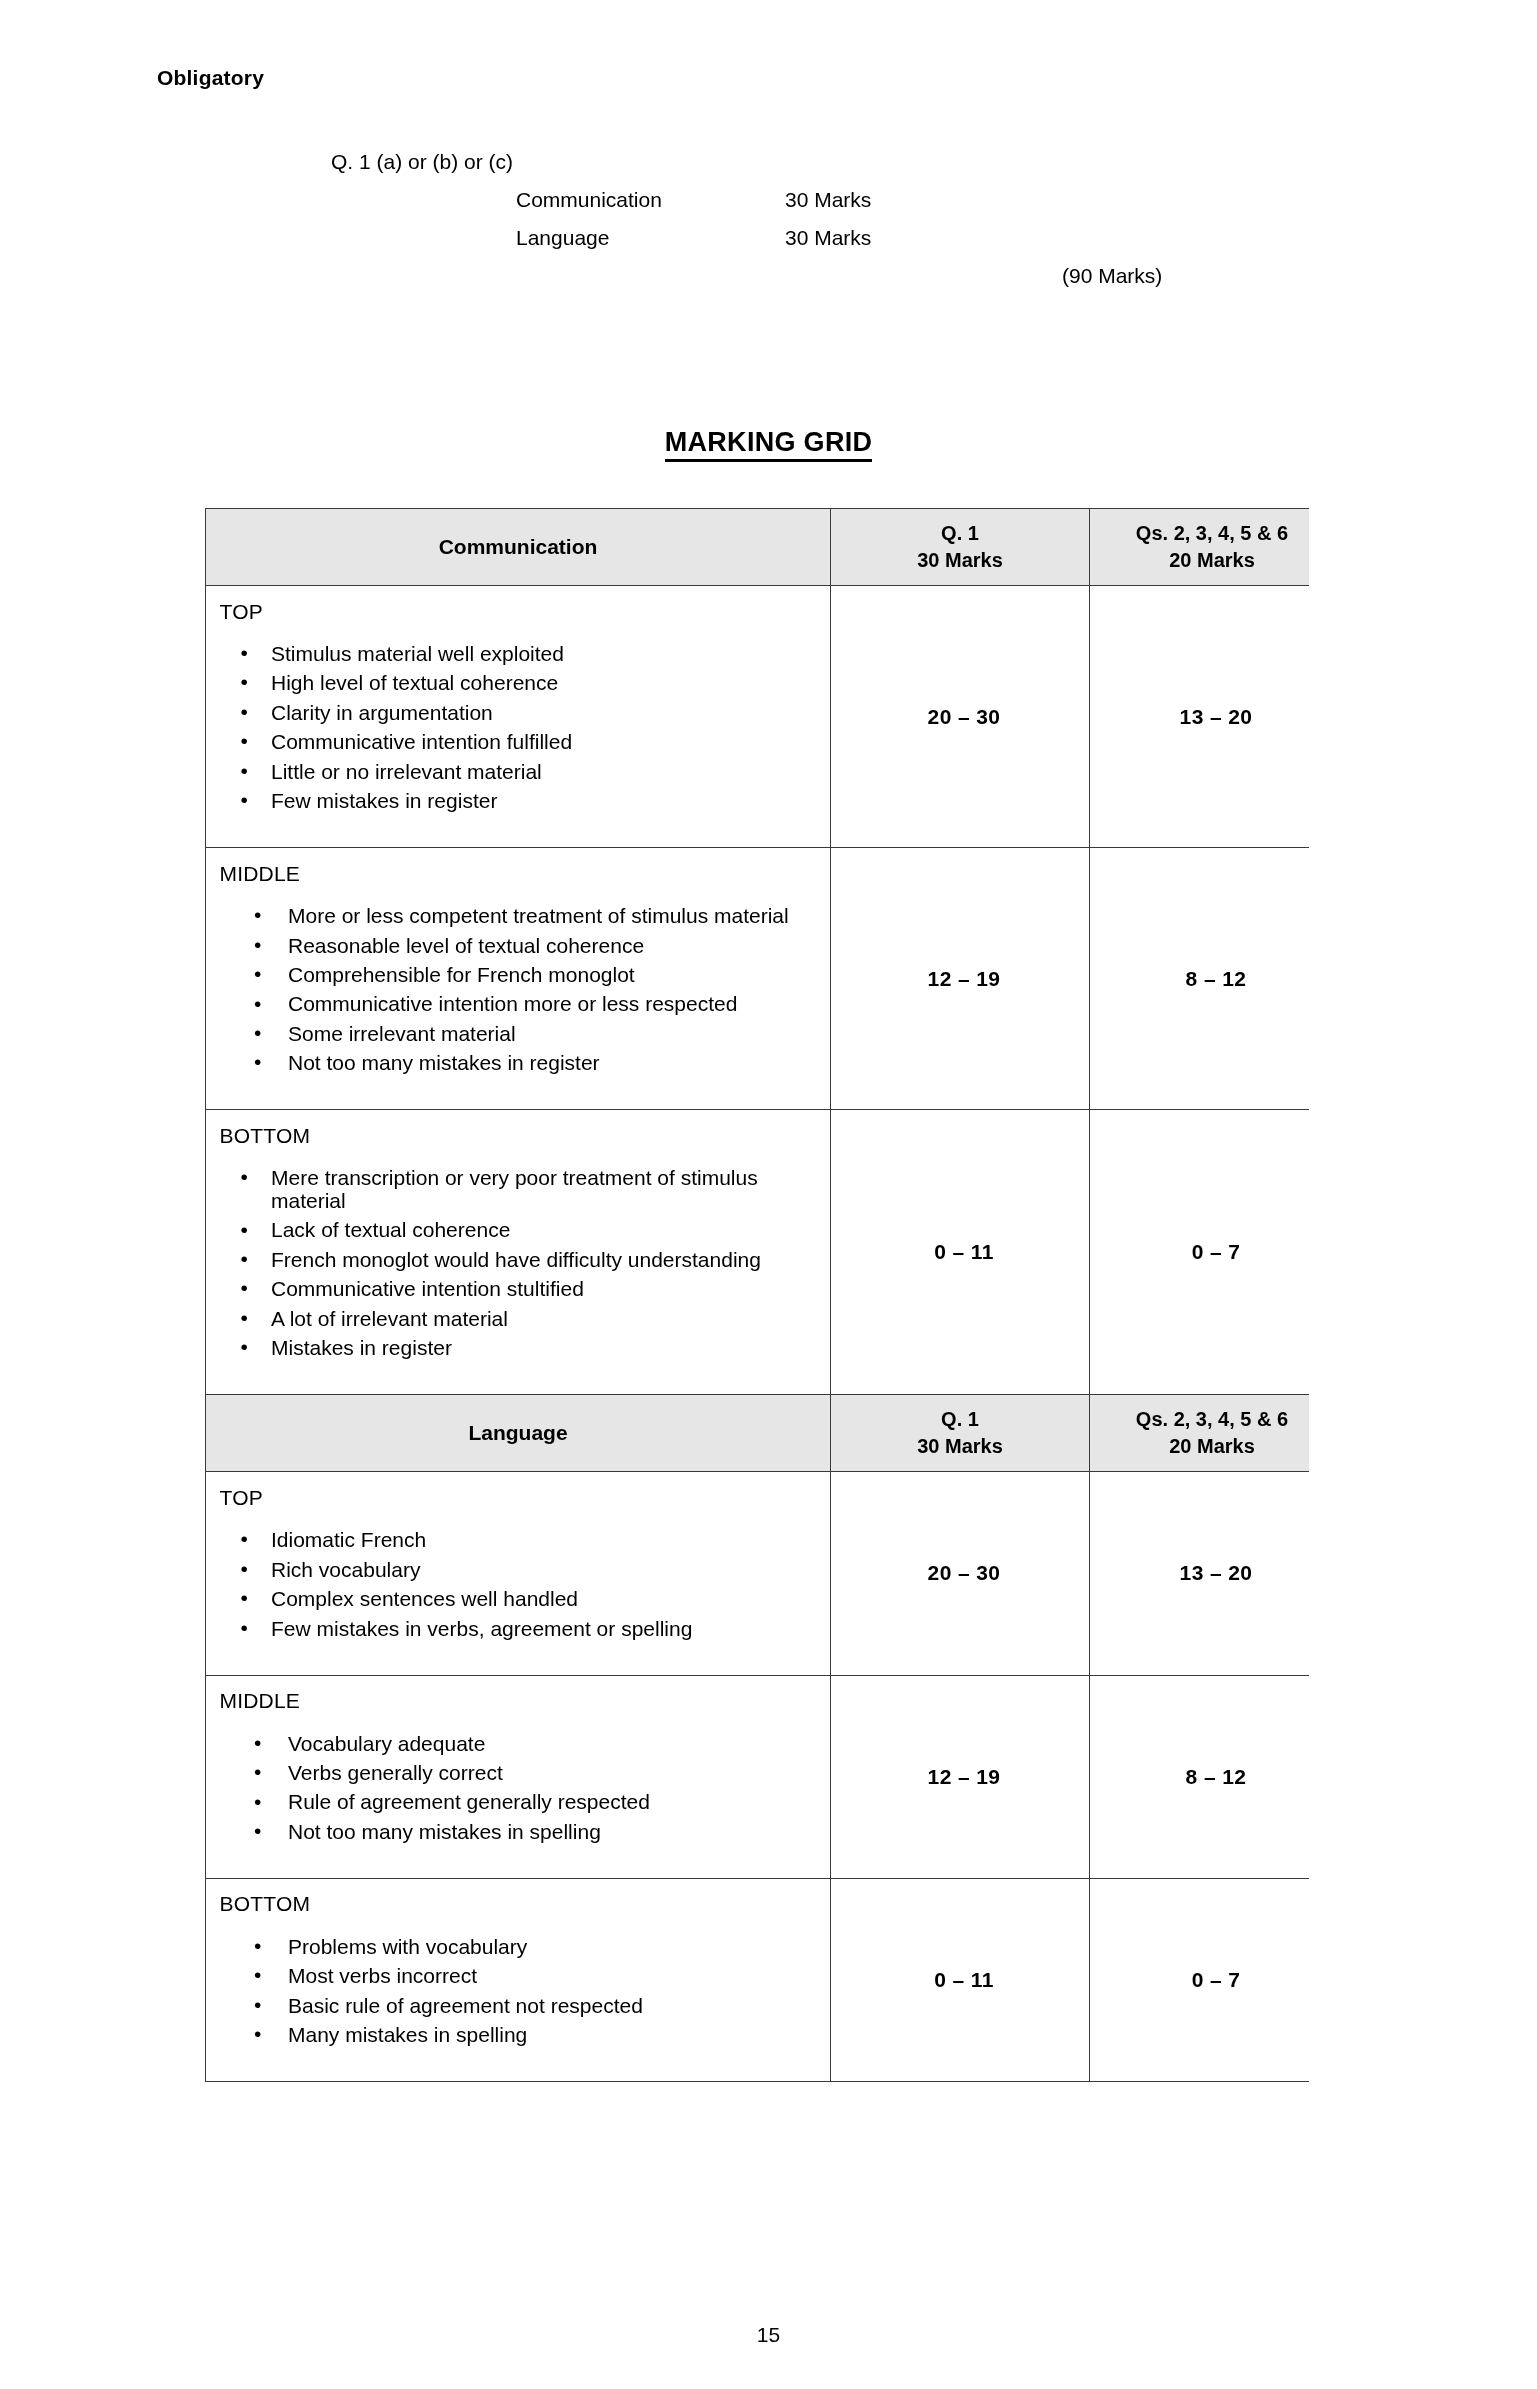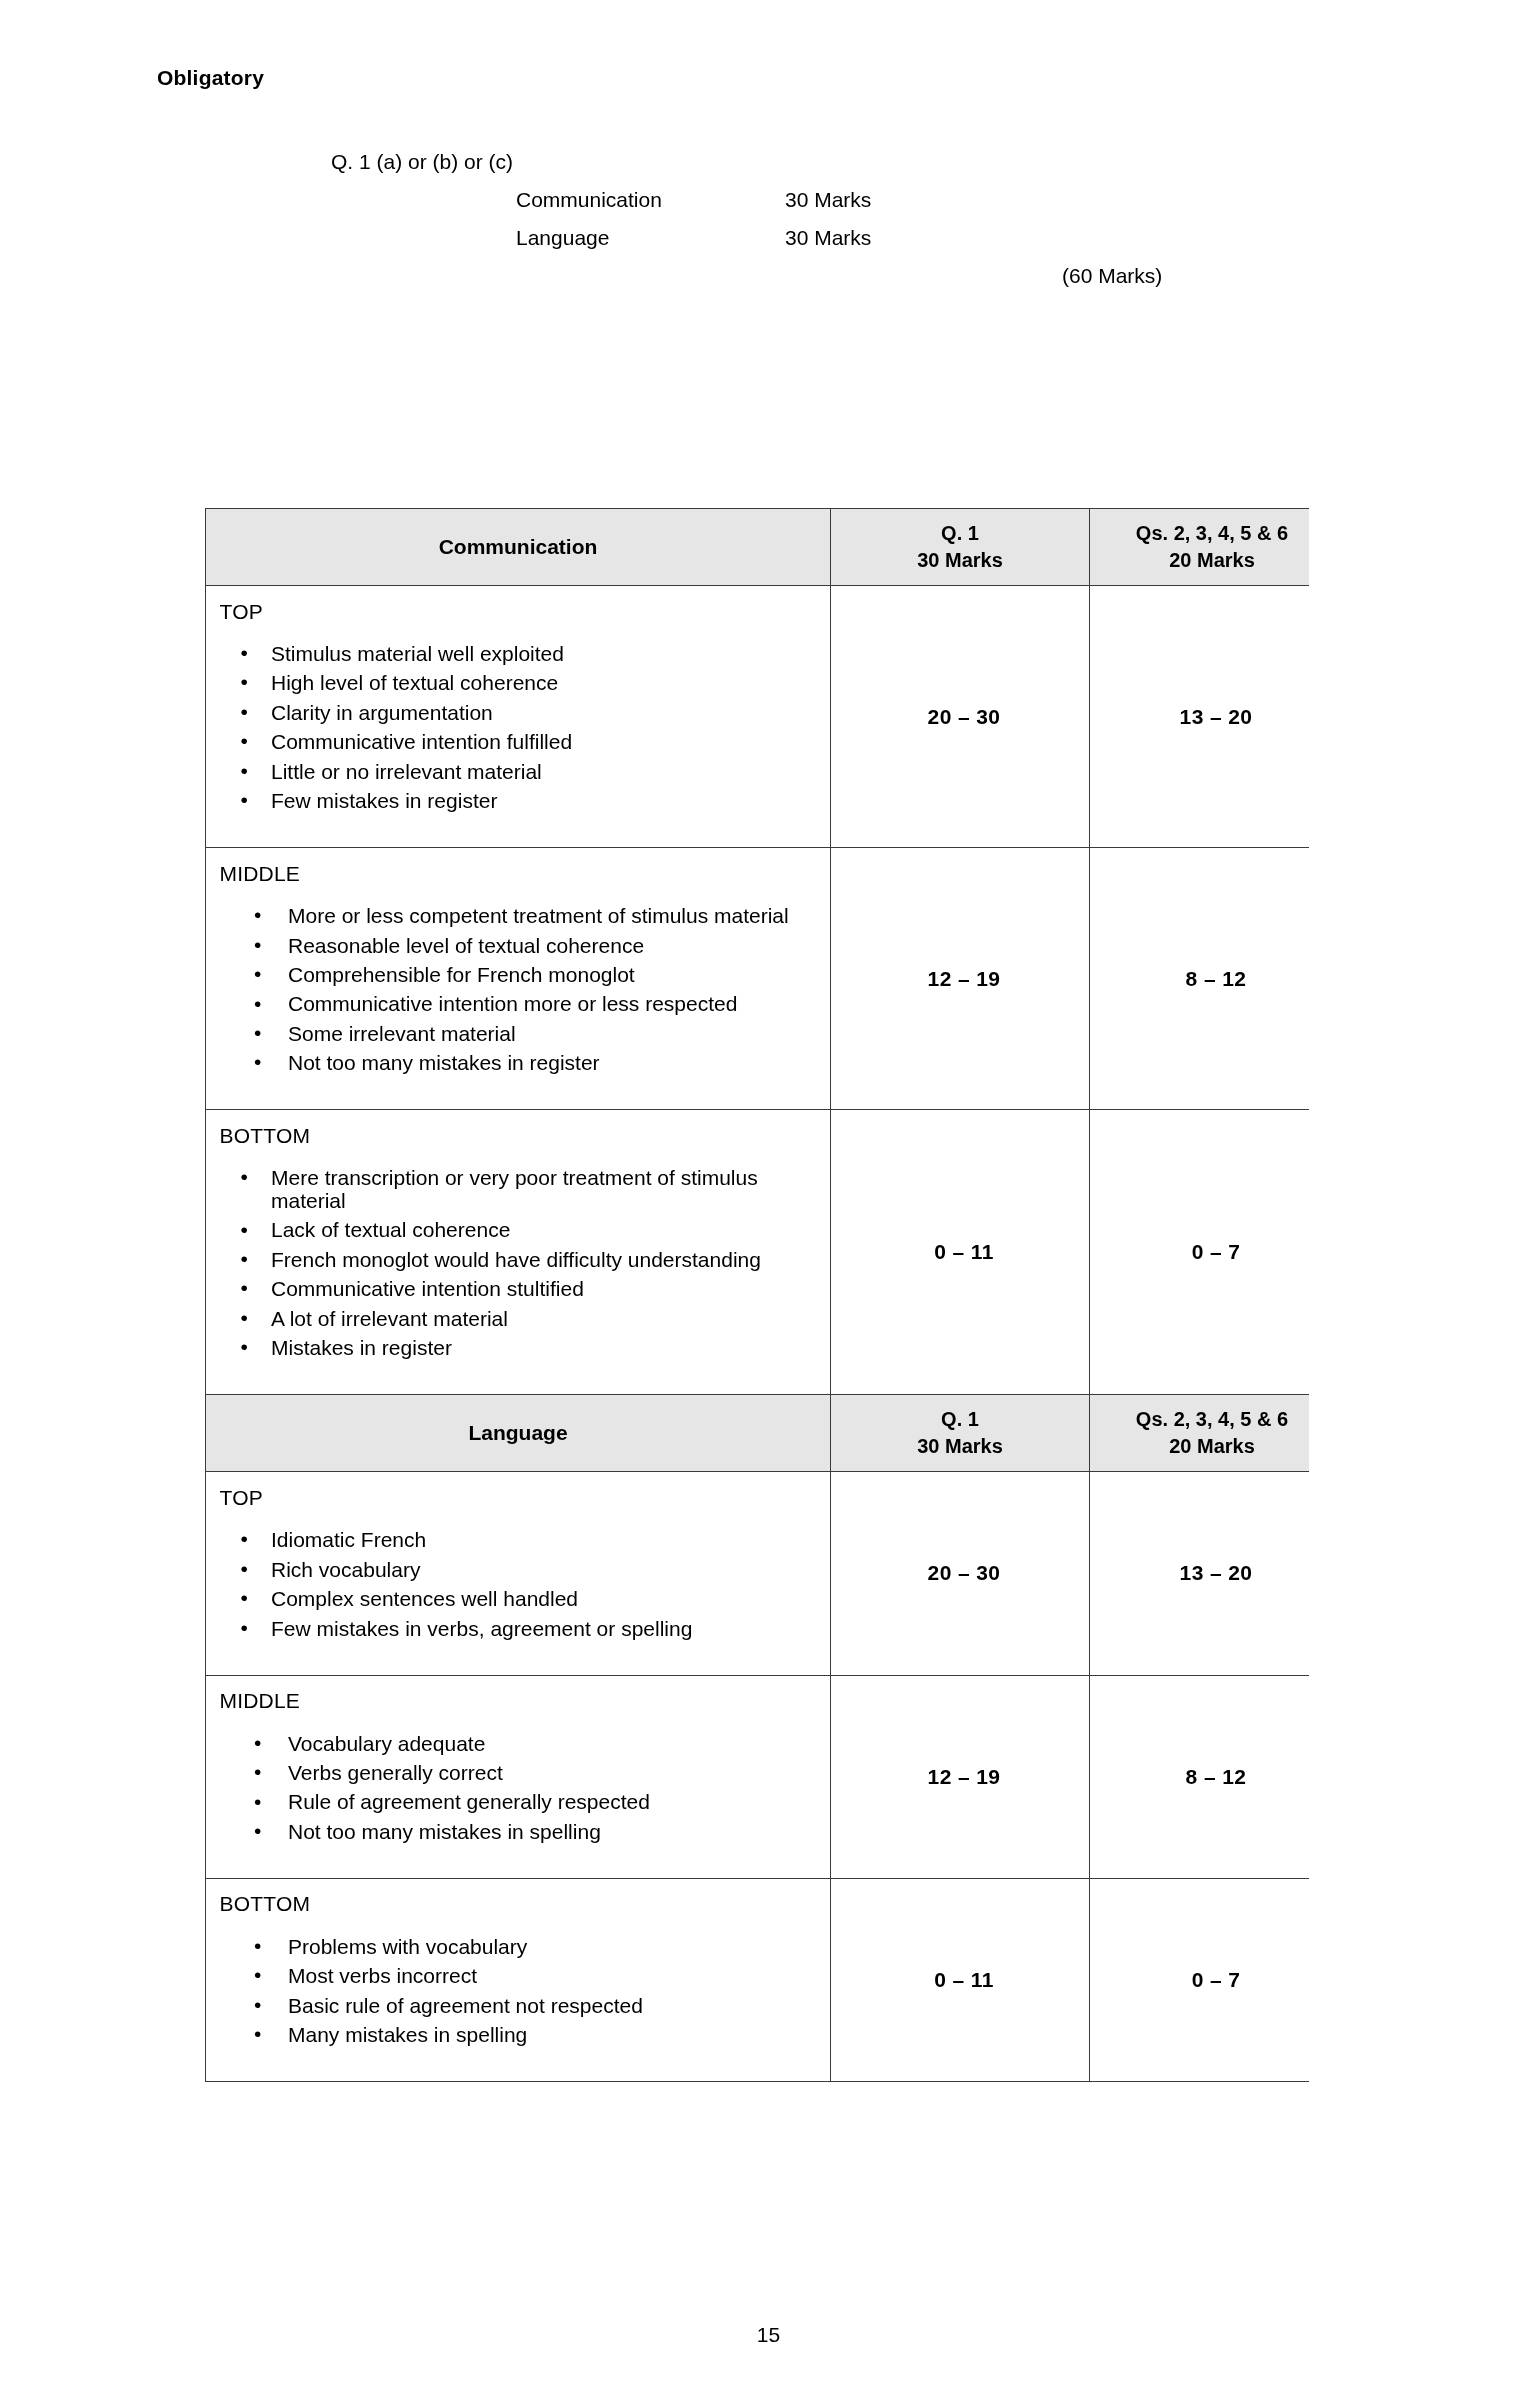--- a/index.html
+++ b/index.html
@@ -172,22 +172,25 @@
   <div class="obligatory">Obligatory</div>
 
   <div class="qline">Q. 1 (a) or (b) or (c)</div>
 
   <div class="rowlbl r1">Communication</div>
   <div class="rowval r1">30 Marks</div>
 
   <div class="rowlbl r2">Language</div>
   <div class="rowval r2">30 Marks</div>
 
-  <div class="totalmarks">(60 Marks)</div>
-
+  <div class="totalmarks">(90 Marks)</div>
+
+  <div class="grid-title">
+    <span>MARKING GRID</span>
+  </div>
 
   <table class="grid">
     <colgroup>
       <col class="col-desc">
       <col class="col-q1">
       <col class="col-qs">
     </colgroup>
     <tbody>
 
       <tr class="sect-head">

